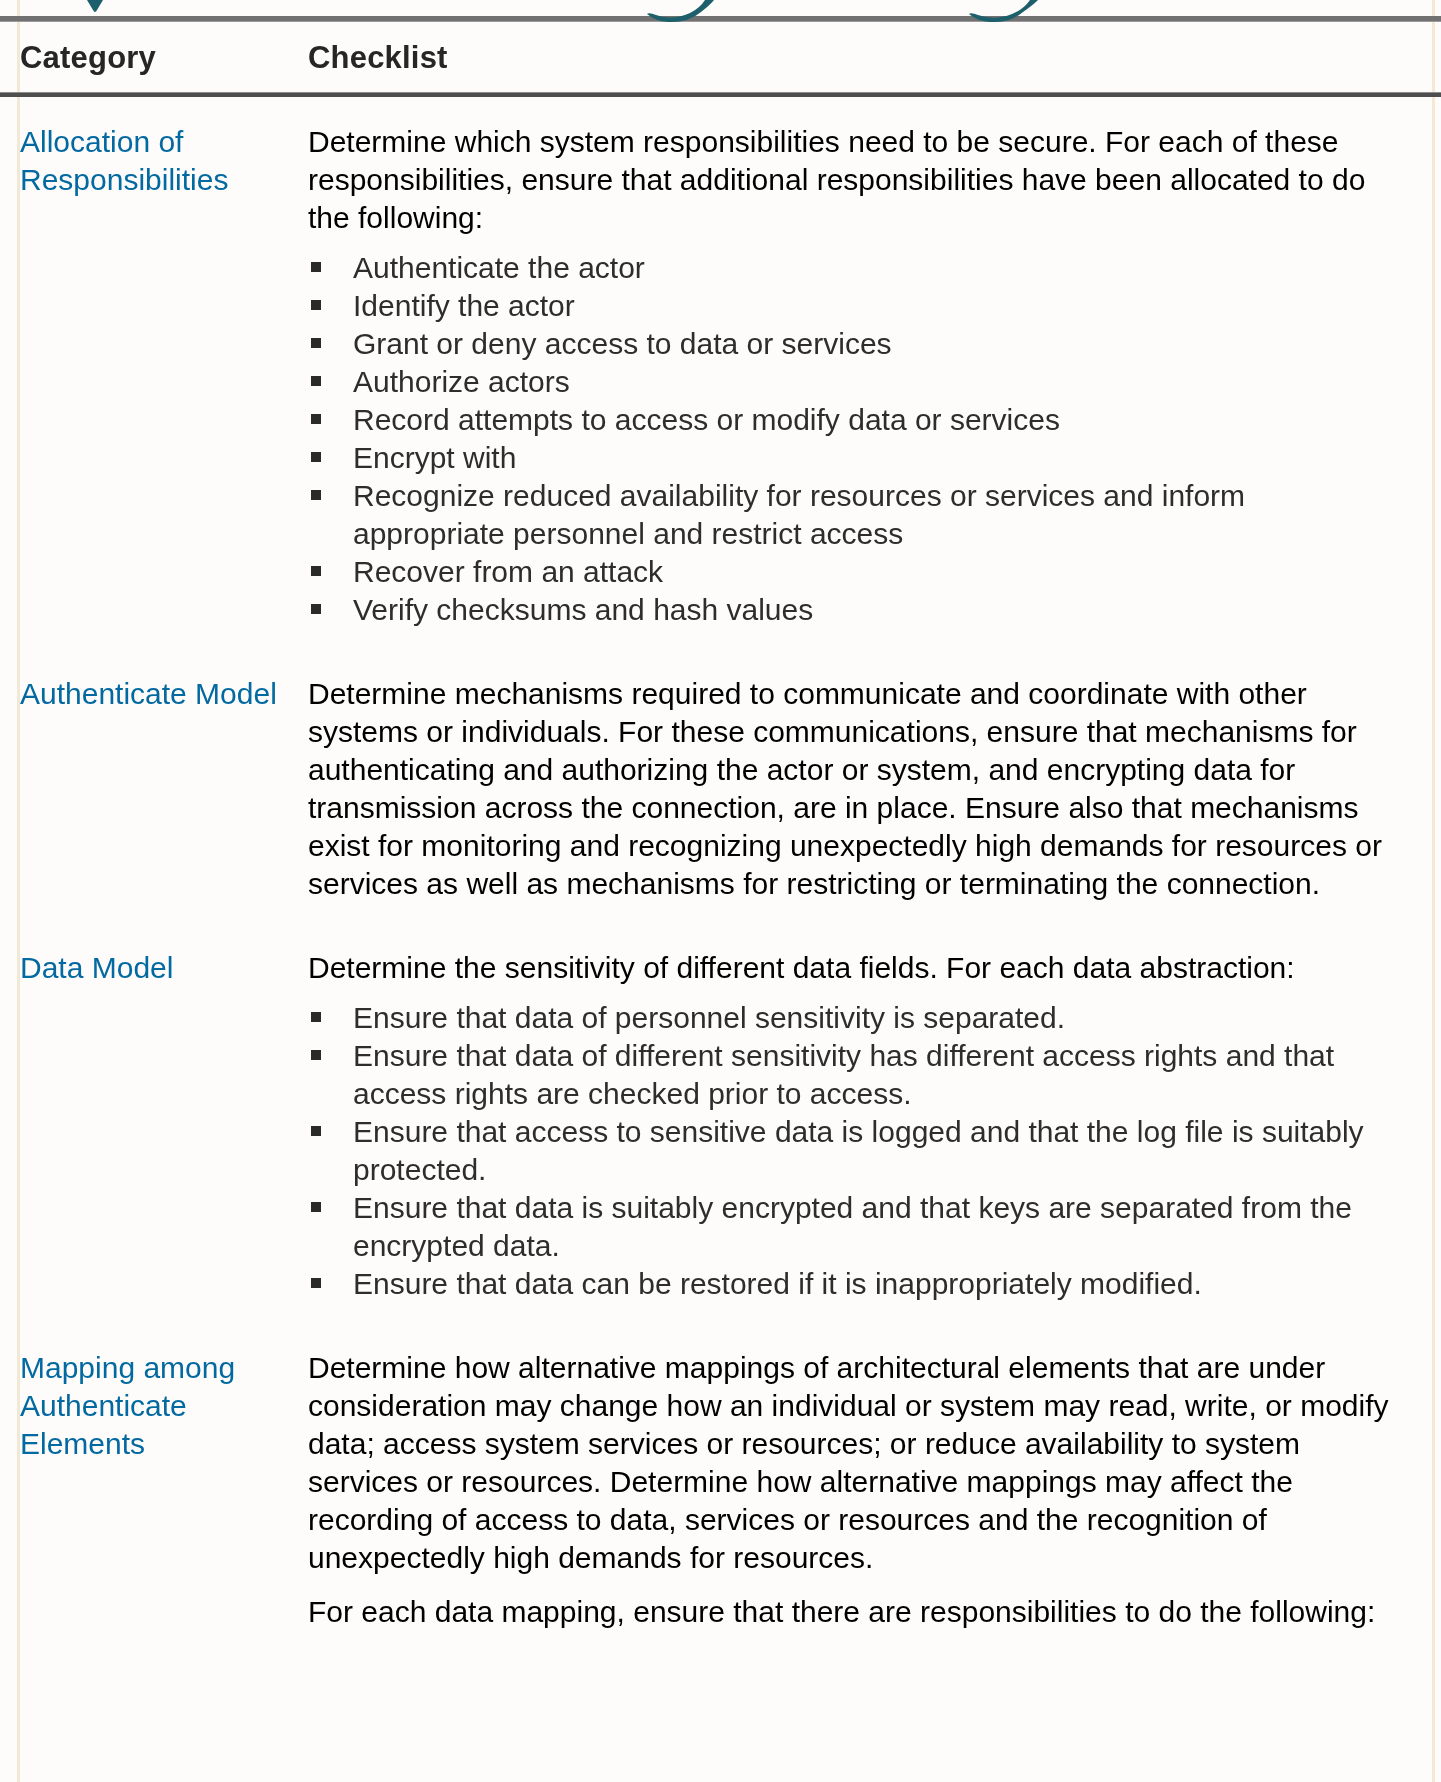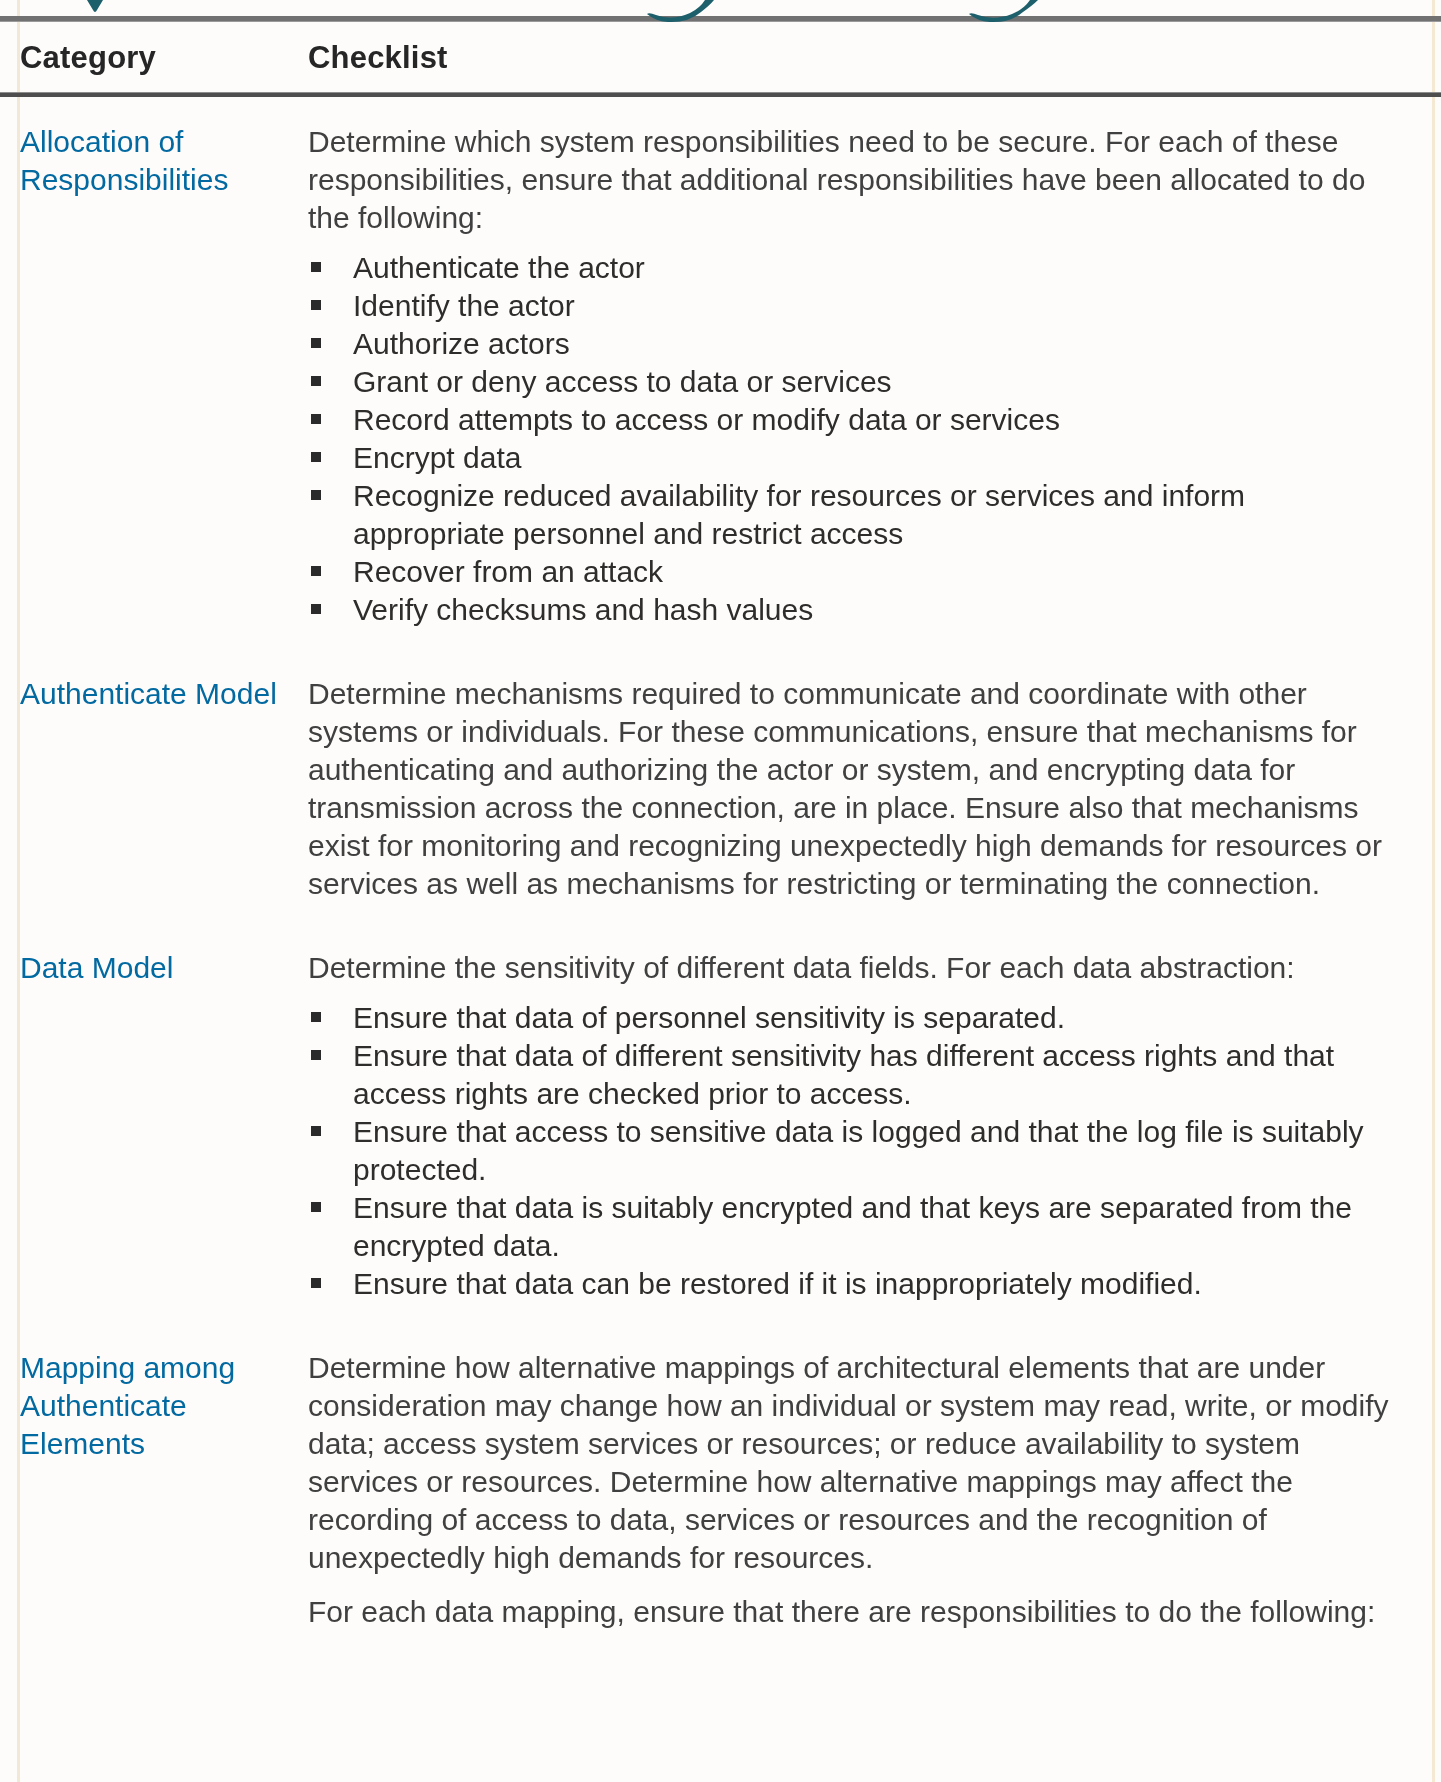--- a/index.html
+++ b/index.html
@@ -39,21 +39,21 @@
     font-size: 31px; font-weight: bold; letter-spacing: 0.2px; color: #262626;
   }
   .body-row { margin-top: 46px; }
   .body-row.first { margin-top: 26px; }
   .cat-col {
     font-size: 30px; line-height: 38px; color: #0369a1;
     padding-right: 10px;
   }
   .check-col { max-width: 1105px; padding-right: 14px; }
   .check-col p {
-    font-size: 30px; line-height: 38px; color: #404040;
+    font-size: 30px; line-height: 38px; color: #000000;
     margin: 0 0 12px 0;
   }
   .check-col p:last-child { margin-bottom: 0; }
   .check-col p + p { margin-top: 16px; }
   ul.bullets { list-style: none; margin: 2px 0 0 0; }
   ul.bullets li {
     position: relative;
     padding-left: 45px;
     font-size: 30px; line-height: 38px; color: #2e2d2b;
   }
@@ -90,24 +90,24 @@
 
     <div class="rule rule-mid"></div>
 
     <div class="row body-row first">
       <div class="cat-col">Allocation of Responsibilities</div>
       <div class="check-col">
         <p>Determine which system responsibilities need to be secure. For each of these responsibilities, ensure that additional responsibilities have been allocated to do the following:</p>
         <ul class="bullets">
           <li><span class="sq"></span><span>Authenticate the actor</span></li>
           <li><span class="sq"></span><span>Identify the actor</span></li>
+          <li><span class="sq"></span><span>Grant or deny access to data or services</span></li>
           <li><span class="sq"></span><span>Authorize actors</span></li>
-          <li><span class="sq"></span><span>Grant or deny access to data or services</span></li>
           <li><span class="sq"></span><span>Record attempts to access or modify data or services</span></li>
-          <li><span class="sq"></span><span>Encrypt data</span></li>
+          <li><span class="sq"></span><span>Encrypt with</span></li>
           <li><span class="sq"></span><span>Recognize reduced availability for resources or services and inform appropriate personnel and restrict access</span></li>
           <li><span class="sq"></span><span>Recover from an attack</span></li>
           <li><span class="sq"></span><span>Verify checksums and hash values</span></li>
         </ul>
       </div>
     </div>
 
     <div class="row body-row">
       <div class="cat-col">Authenticate Model</div>
       <div class="check-col">

